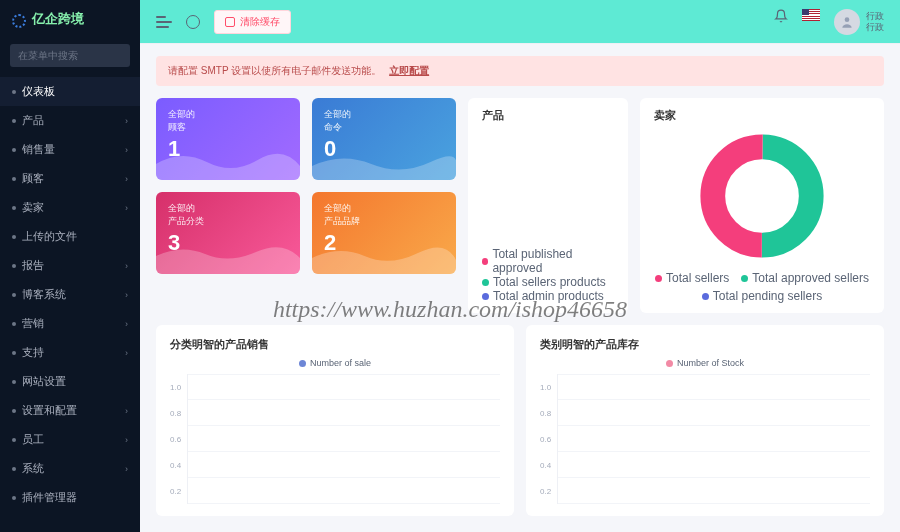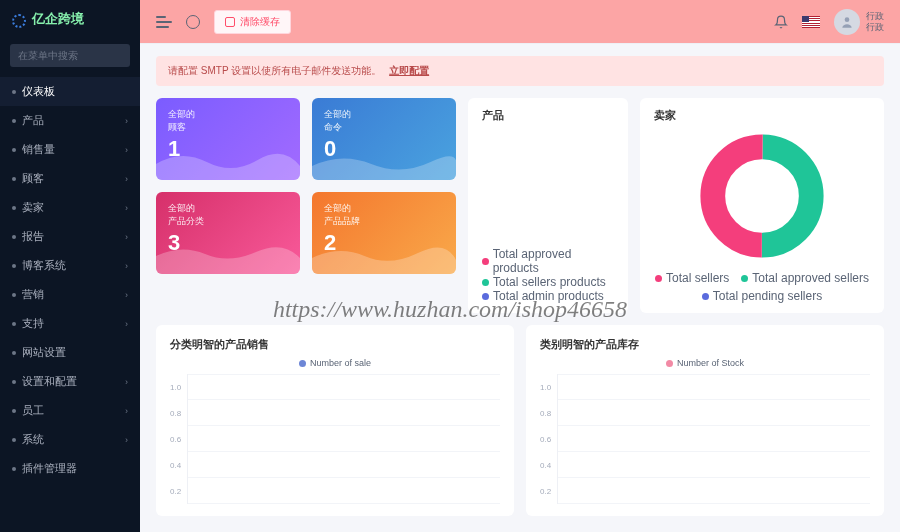--- a/index.html
+++ b/index.html
@@ -15,31 +15,31 @@
 .search::placeholder { color: #6d7687; }
 .nav { list-style: none; margin-top: 4px; }
 .nav li { display: flex; align-items: center; justify-content: space-between; padding: 7px 12px; font-size: 11px; cursor: pointer; }
 .nav li.active { background: #141e32; color: #fff; }
 .nav li .label { display: flex; align-items: center; gap: 6px; }
 .nav li .chev { font-size: 9px; color: #6d7687; }
 .dot-ic { width: 4px; height: 4px; border-radius: 50%; background: #6d7687; display: inline-block; }
 
 
 .main { flex: 1; display: flex; flex-direction: column; }
-.topbar { height: 44px; background: #fca5a5; display: flex; align-items: center; justify-content: space-between; padding: 0 16px; border-bottom: 1px solid #eef0f5; }
+.topbar { height: 44px; background: #5eead4; display: flex; align-items: center; justify-content: space-between; padding: 0 16px; border-bottom: 1px solid #eef0f5; }
 .topbar-left { display: flex; align-items: center; gap: 14px; }
 .menu-icon { width: 16px; height: 12px; display: flex; flex-direction: column; justify-content: space-between; cursor: pointer; }
 .menu-icon span { height: 2px; background: #5a6475; border-radius: 1px; }
 .menu-icon span:nth-child(1){width:60%}
 .menu-icon span:nth-child(2){width:100%}
 .menu-icon span:nth-child(3){width:80%}
 .globe-ic { width: 14px; height: 14px; border: 1.5px solid #5a6475; border-radius: 50%; position: relative; }
 .clear-cache { display: flex; align-items: center; gap: 5px; color: #ff4d6a; border: 1px solid #ffd5dc; background: #fff6f8; padding: 4px 10px; border-radius: 3px; font-size: 10px; cursor: pointer; }
 .cache-ic { width: 10px; height: 10px; border: 1.5px solid #ff4d6a; border-radius: 2px; }
-.topbar-right { display: flex; align-items: center; gap: 14px; }
+.topbar-right { display: flex; gap: 14px; }
 .bell-ic { width: 14px; height: 14px; }
 .flag { width: 18px; height: 12px; background: linear-gradient(#b22234 0 7.7%,#fff 0 15.4%,#b22234 0 23%,#fff 0 30.7%,#b22234 0 38.4%,#fff 0 46%,#b22234 0 53.8%,#fff 0 61.5%,#b22234 0 69.2%,#fff 0 76.9%,#b22234 0 84.6%,#fff 0 92.3%,#b22234 0); position: relative; }
 .flag::before { content:""; position:absolute; top:0; left:0; width:40%; height:54%; background:#3c3b6e; }
 .user { display: flex; align-items: center; gap: 6px; }
 .avatar { width: 26px; height: 26px; border-radius: 50%; background: #d5d9e2; display: flex; align-items: center; justify-content: center; }
 .avatar svg { width: 14px; height: 14px; fill: #95a0b5; }
 .user-txt { font-size: 9px; color: #5a6475; line-height: 1.2; }
 
 .content { padding: 12px 16px; }
 
@@ -128,20 +128,26 @@
         <li>
           <span class="label">
             <span class="dot-ic"></span>
             <span>卖家</span>
           </span>
           <span class="chev">›</span>
         </li>
         <li>
           <span class="label">
             <span class="dot-ic"></span>
+            <span>上传的文件</span>
+          </span>
+        </li>
+        <li>
+          <span class="label">
+            <span class="dot-ic"></span>
             <span>报告</span>
           </span>
           <span class="chev">›</span>
         </li>
         <li>
           <span class="label">
             <span class="dot-ic"></span>
             <span>博客系统</span>
           </span>
           <span class="chev">›</span>
@@ -272,21 +278,21 @@
             </div>
           </div>
         </div>
 
         <div class="mid-col">
           <h4 style="align-self:flex-start">产品</h4>
           <div style="flex:1"></div>
           <ul class="legend" id="lg-prod">
               <li>
                 <span class="lg-dot" style="background:#f43e7c"></span>
-                <span>Total approved products</span>
+                <span>Total published approved</span>
               </li>
               <li>
                 <span class="lg-dot" style="background:#1fc598"></span>
                 <span>Total sellers products</span>
               </li>
               <li>
                 <span class="lg-dot" style="background:#5b6bdd"></span>
                 <span>Total admin products</span>
               </li>
             </ul>

